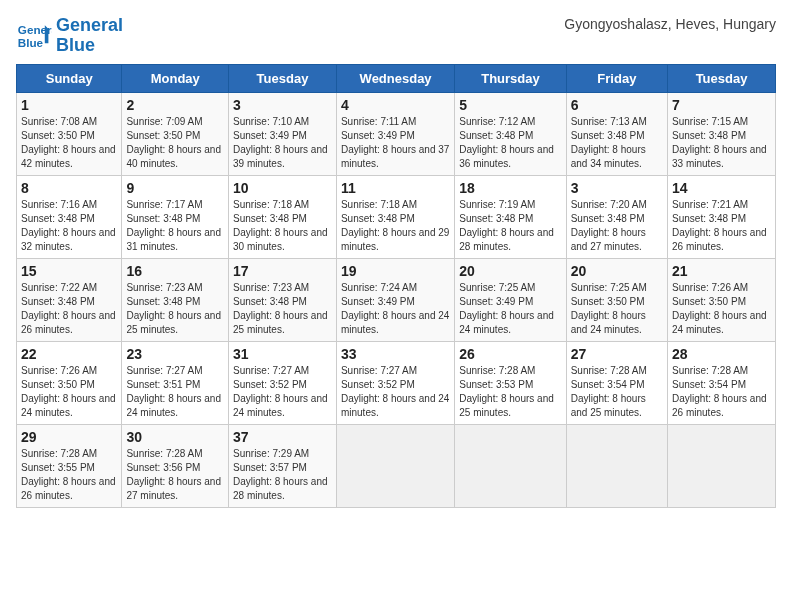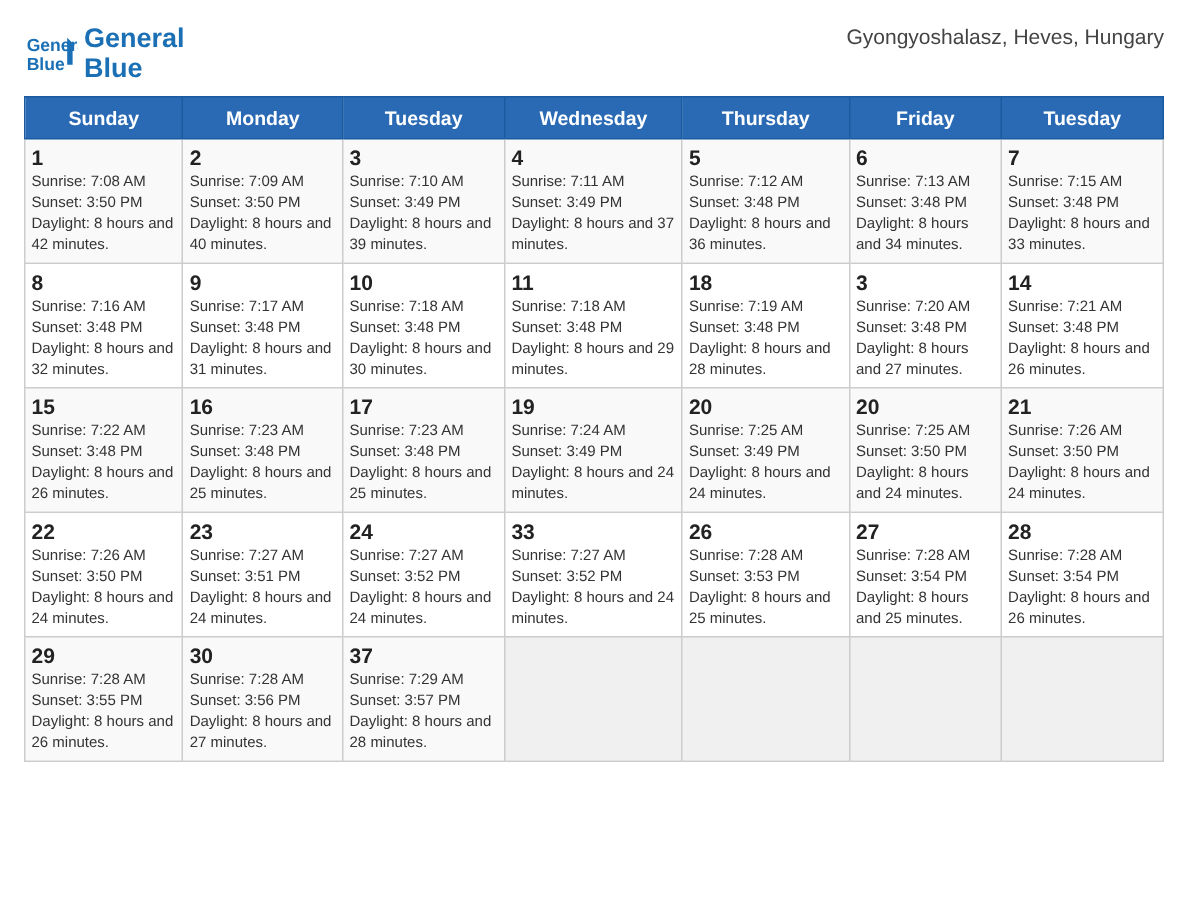--- a/index.html
+++ b/index.html
@@ -144,21 +144,21 @@
         <td><span class="day-num">16</span><span class="day-info">Sunrise: 7:23 AM<br>Sunset: 3:48 PM<br>Daylight: 8 hours and 25 minutes.</span></td>
         <td><span class="day-num">17</span><span class="day-info">Sunrise: 7:23 AM<br>Sunset: 3:48 PM<br>Daylight: 8 hours and 25 minutes.</span></td>
         <td><span class="day-num">19</span><span class="day-info">Sunrise: 7:24 AM<br>Sunset: 3:49 PM<br>Daylight: 8 hours and 24 minutes.</span></td>
         <td><span class="day-num">20</span><span class="day-info">Sunrise: 7:25 AM<br>Sunset: 3:49 PM<br>Daylight: 8 hours and 24 minutes.</span></td>
         <td><span class="day-num">20</span><span class="day-info">Sunrise: 7:25 AM<br>Sunset: 3:50 PM<br>Daylight: 8 hours and 24 minutes.</span></td>
         <td><span class="day-num">21</span><span class="day-info">Sunrise: 7:26 AM<br>Sunset: 3:50 PM<br>Daylight: 8 hours and 24 minutes.</span></td>
       </tr>
       <tr>
         <td><span class="day-num">22</span><span class="day-info">Sunrise: 7:26 AM<br>Sunset: 3:50 PM<br>Daylight: 8 hours and 24 minutes.</span></td>
         <td><span class="day-num">23</span><span class="day-info">Sunrise: 7:27 AM<br>Sunset: 3:51 PM<br>Daylight: 8 hours and 24 minutes.</span></td>
-        <td><span class="day-num">24</span><span class="day-info">Sunrise: 7:27 AM<br>Sunset: 3:52 PM<br>Daylight: 8 hours and 24 minutes.</span></td>
+        <td><span class="day-num">31</span><span class="day-info">Sunrise: 7:27 AM<br>Sunset: 3:52 PM<br>Daylight: 8 hours and 24 minutes.</span></td>
         <td><span class="day-num">33</span><span class="day-info">Sunrise: 7:27 AM<br>Sunset: 3:52 PM<br>Daylight: 8 hours and 24 minutes.</span></td>
         <td><span class="day-num">26</span><span class="day-info">Sunrise: 7:28 AM<br>Sunset: 3:53 PM<br>Daylight: 8 hours and 25 minutes.</span></td>
         <td><span class="day-num">27</span><span class="day-info">Sunrise: 7:28 AM<br>Sunset: 3:54 PM<br>Daylight: 8 hours and 25 minutes.</span></td>
         <td><span class="day-num">28</span><span class="day-info">Sunrise: 7:28 AM<br>Sunset: 3:54 PM<br>Daylight: 8 hours and 26 minutes.</span></td>
       </tr>
       <tr>
         <td><span class="day-num">29</span><span class="day-info">Sunrise: 7:28 AM<br>Sunset: 3:55 PM<br>Daylight: 8 hours and 26 minutes.</span></td>
         <td><span class="day-num">30</span><span class="day-info">Sunrise: 7:28 AM<br>Sunset: 3:56 PM<br>Daylight: 8 hours and 27 minutes.</span></td>
         <td><span class="day-num">37</span><span class="day-info">Sunrise: 7:29 AM<br>Sunset: 3:57 PM<br>Daylight: 8 hours and 28 minutes.</span></td>
         <td class="empty-cell"></td>

